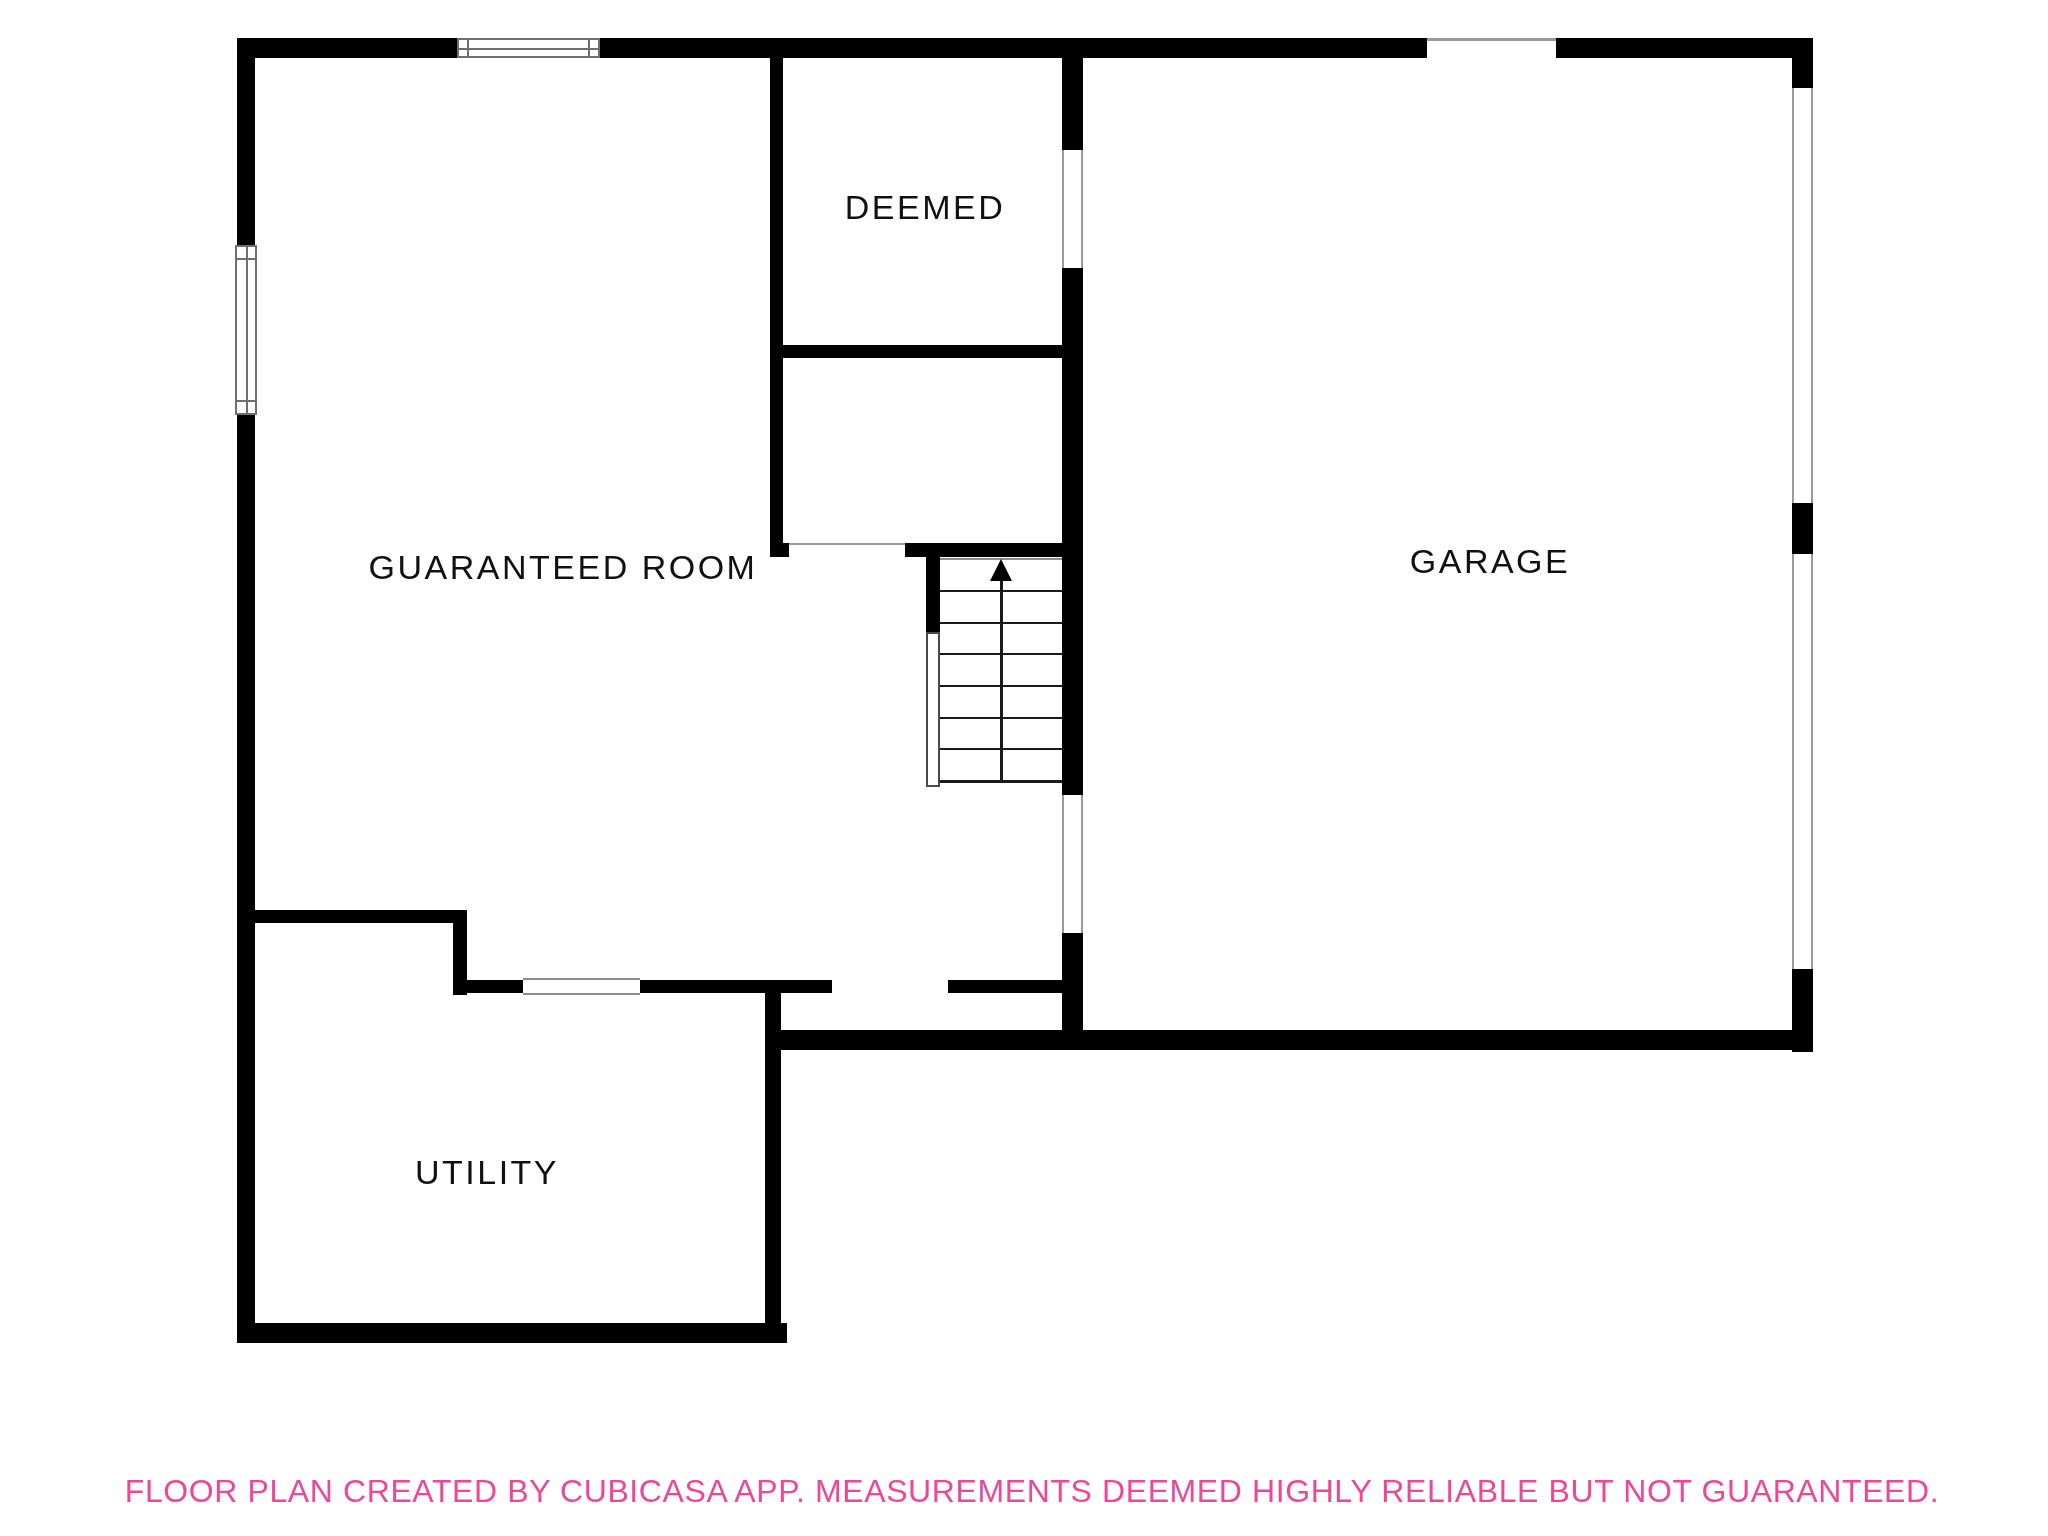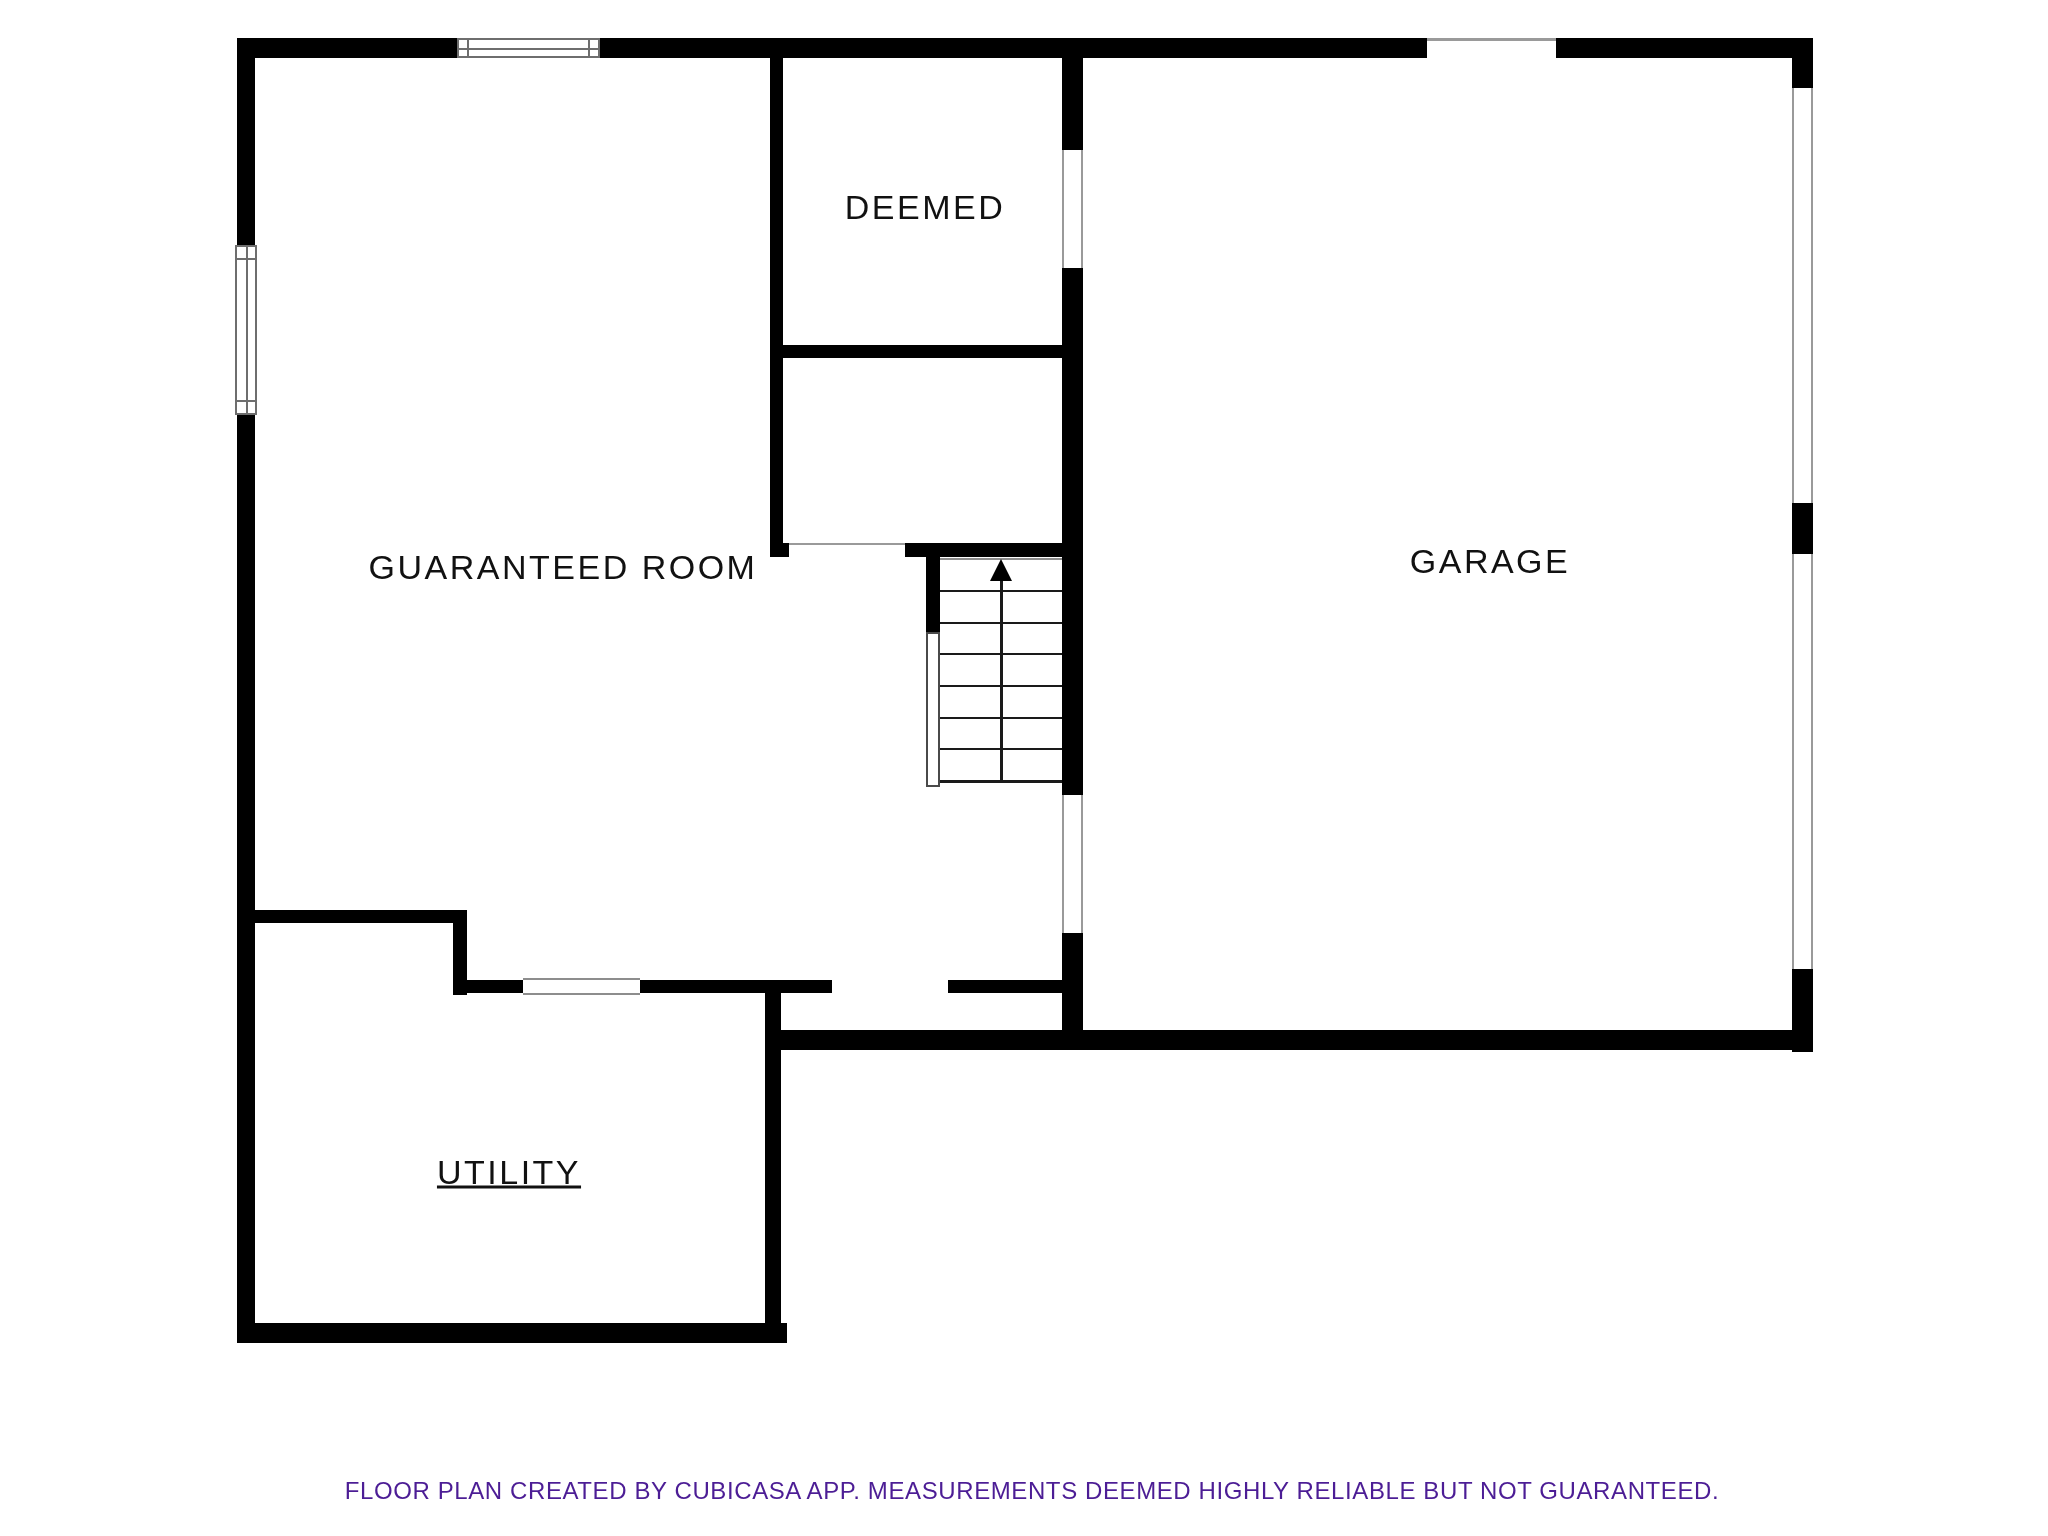--- a/index.html
+++ b/index.html
@@ -32,21 +32,21 @@
   .stair-rail{position:absolute;background:#ffffff;border:2px solid #4a4a4a;box-sizing:border-box;}
   .stair-centerline{position:absolute;background:#1a1a1a;}
   .arrow-up{
     position:absolute;width:0;height:0;
     border-left:11px solid transparent;border-right:11px solid transparent;
     border-bottom:22px solid #000000;
   }
   
   .footer-text{
     position:absolute;transform:translate(-50%,-50%);
-    font-size:24px;letter-spacing:0.6px;color:#4c1d95;white-space:nowrap;
+    font-size:32px;letter-spacing:0.6px;color:#ec4899;white-space:nowrap;
   }
 </style>
 </head>
 <body>
 
 <div class="canvas">
 
   <div class="wall" style="left:237px;top:38px;width:1190px;height:20px;"></div>
   <div class="wall" style="left:1556px;top:38px;width:257px;height:20px;"></div>
   <div class="wall" style="left:237px;top:38px;width:18px;height:1305px;"></div>
@@ -94,17 +94,17 @@
     <div class="tread" style="left:14px;top:160px;width:122px;"></div>
     <div class="tread" style="left:14px;top:191px;width:122px;"></div>
     <div class="tread" style="left:14px;top:223px;width:122px;height:3px;"></div>
     <div class="stair-centerline" style="left:74px;top:23px;width:3px;height:200px;"></div>
     <div class="arrow-up" style="left:64px;top:2px;"></div>
   </div>
 
   <div class="room-label" style="left:563px;top:567px;">GUARANTEED ROOM</div>
   <div class="room-label" style="left:925px;top:207px;">DEEMED</div>
   <div class="room-label" style="left:1490px;top:561px;">GARAGE</div>
-  <div class="room-label" style="left:509px;top:1172px;text-decoration:underline;">UTILITY</div>
+  <div class="room-label" style="left:487px;top:1172px;">UTILITY</div>
 
   <div class="footer-text" style="left:1032px;top:1491px;">FLOOR PLAN CREATED BY CUBICASA APP. MEASUREMENTS DEEMED HIGHLY RELIABLE BUT NOT GUARANTEED.</div>
 
 </div>
 
 </body></html>

